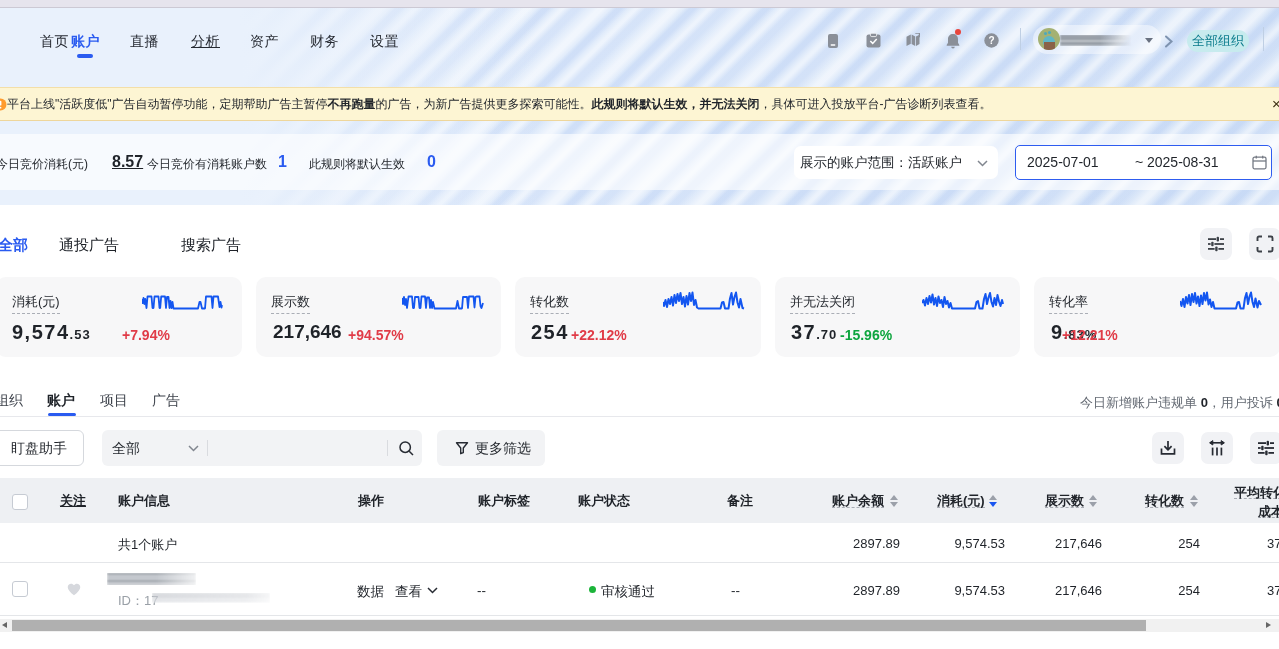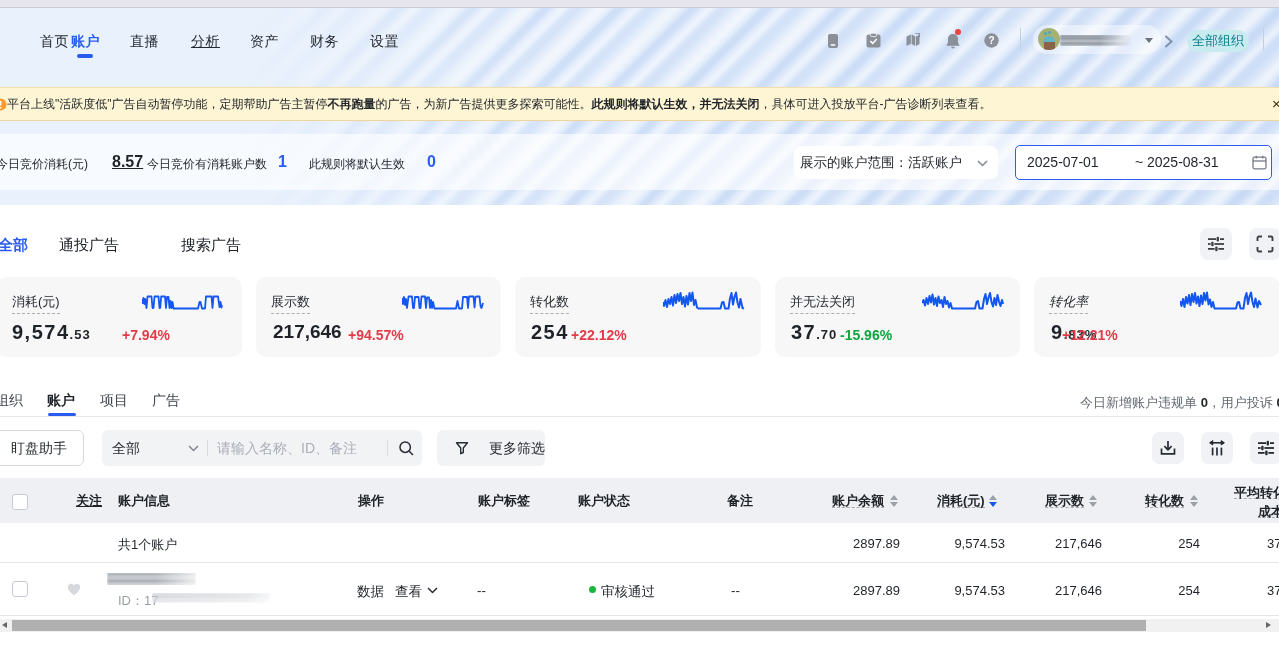--- a/index.html
+++ b/index.html
@@ -37,21 +37,21 @@
 .cdelta { position:absolute; top:327px; font-size:14px; font-weight:bold; white-space:nowrap; }
 .red { color:#e03b47; } .green { color:#0ea53f; }
 .spark { position:absolute; top:289px; }
 .tab2 { position:absolute; top:392px; font-size:14px; color:#3e434c; }
 .tab2.active { color:#1f2329; font-weight:bold; }
 #t2under { left:48px; top:413px; width:28px; height:3px; border-radius:2px; background:#2a5bf0; }
 #subline { left:0; top:416px; width:1279px; height:1px; background:#e7e8ec; }
 .btn { position:absolute; top:430px; height:36px; border-radius:6px; font-size:14px; }
 #watchbtn { left:-14px; width:98px; background:#fff; border:1px solid #d5d8dd; line-height:34px; }
 #filtergroup { left:102px; width:320px; background:#f2f3f5; line-height:36px; }
-#morebtn { left:437px; width:108px; background:#f2f3f5; line-height:36px;text-align:right; }
+#morebtn { left:437px; width:108px; background:#f2f3f5; line-height:36px; }
 .iconbtn { position:absolute; top:432px; width:32px; height:32px; background:#f1f2f5; border-radius:7px; }
 #thead { left:0; top:478px; width:1279px; height:45px; background:#eef0f3; }
 .th { position:absolute; top:478px; height:45px; line-height:45px; font-size:13px; font-weight:bold; color:#1f2329; white-space:nowrap; }
 .checkbox { position:absolute; width:16px; height:16px; background:#fff; border:1px solid #c6cbd3; border-radius:3px; }
 .td { position:absolute; font-size:13.5px; color:#1f2329; white-space:nowrap; }
 .num { text-align:right; }
 #row1 { left:0; top:523px; width:1279px; height:40px; background:#fff; border-bottom:1px solid #e4e6e9; }
 #row2 { left:0; top:563px; width:1279px; height:53px; background:#fff; border-bottom:1px solid #e4e6e9; }
 .sorter { position:absolute; width:9px; height:12px; }
 .sorter .up { position:absolute; left:0; top:0; width:0; height:0; border-left:4.5px solid transparent; border-right:4.5px solid transparent; border-bottom:5px solid #9ba0a9; }
@@ -174,21 +174,21 @@
 
 <div class="card" style="left:-4px;width:246px;"></div>
 <div class="card" style="left:256px;width:245px;"></div>
 <div class="card" style="left:515px;width:246px;"></div>
 <div class="card" style="left:775px;width:245px;"></div>
 <div class="card" style="left:1034px;width:246px;"></div>
 <span class="clabel" style="left:12px;">消耗(元)</span>
 <span class="clabel" style="left:271px;">展示数</span>
 <span class="clabel" style="left:530px;">转化数</span>
 <span class="clabel" style="left:790px;">并无法关闭</span>
-<span class="clabel" style="left:1049px;font-style:italic;">转化率</span>
+<span class="clabel" style="left:1049px;">转化率</span>
 <span class="cval" style="left:12px;"><span class="cint">9,574</span><span class="cdec">.53</span></span>
 <span class="cval" style="left:273px;"><span class="cint" style="font-size:19px;letter-spacing:0;">217,646</span></span>
 <span class="cval" style="left:531px;"><span class="cint">254</span></span>
 <span class="cval" style="left:791px;"><span class="cint">37</span><span class="cdec">.70</span></span>
 <span class="cval" style="left:1051px;"><span class="cint">9</span><span class="cdec">.83%</span></span>
 <span class="cdelta red" style="left:122px;">+7.94%</span>
 <span class="cdelta red" style="left:348px;">+94.57%</span>
 <span class="cdelta red" style="left:571px;">+22.12%</span>
 <span class="cdelta green" style="left:840px;">-15.96%</span>
 <span class="cdelta red" style="left:1062px;">+12.21%</span>
@@ -216,21 +216,20 @@
 <div class="abs" id="subline"></div>
 <span class="abs" style="top:394px;left:1080px;font-size:13px;color:#646a73;white-space:nowrap;">今日新增账户违规单 <b style="color:#1f2329;">0</b>，用户投诉 <b style="color:#1f2329;">0</b></span>
 
 <div class="btn" id="watchbtn"><span style="margin-left:24px;">盯盘助手</span></div>
 <div class="btn" id="filtergroup">
   <span style="margin-left:10px;">全部</span>
   <svg style="position:absolute;left:86px;top:15px;" width="11" height="7" viewBox="0 0 11 7" fill="none" stroke="#81868f" stroke-width="1.5">
       <polyline points="1,1 5.5,5.5 10,1"></polyline>
     </svg>
   <span style="position:absolute;left:105px;top:10px;width:1px;height:16px;background:#d9dbdf;"></span>
-  <span style="position:absolute;left:115px;top:0;color:#a9aeb8;">请输入名称、ID、备注</span>
   <span style="position:absolute;left:285px;top:10px;width:1px;height:16px;background:#d9dbdf;"></span>
   <svg style="position:absolute;left:296px;top:10px;" width="17" height="17" viewBox="0 0 17 17" fill="none" stroke="#272b33" stroke-width="1.5">
       <circle cx="7.2" cy="7.2" r="5.2"></circle>
       <line x1="11.2" y1="11.2" x2="15" y2="15"></line>
     </svg>
 </div>
 <div class="btn" id="morebtn">
   <svg style="position:absolute;left:18px;top:11px;" width="14" height="14" viewBox="0 0 14 14" fill="none" stroke="#272b33" stroke-width="1.4" stroke-linejoin="round">
       <path d="M1.5 1.8 h11 l-4.2 5.2 v4.6 l-2.6 1.1 v-5.7 z"></path>
     </svg>
@@ -258,21 +257,21 @@
     <rect x="1" y="8.1" width="2.6" height="1.8"></rect>
     <rect x="4.2" y="6.7" width="2.4" height="4.6" rx="1"></rect>
     <rect x="7.4" y="8.1" width="9.6" height="1.8"></rect>
     <rect x="1" y="13" width="6.6" height="1.8"></rect>
     <rect x="8.2" y="11.6" width="2.4" height="4.6" rx="1"></rect>
     <rect x="11.4" y="13" width="5.6" height="1.8"></rect>
   </svg>
 
 <div class="abs" id="thead"></div>
 <div class="checkbox" style="left:12px;top:494px;"></div>
-<span class="th" style="left:76px;text-decoration:underline;">关注</span>
+<span class="th" style="left:60px;text-decoration:underline;">关注</span>
 <span class="th" style="left:118px;">账户信息</span>
 <span class="th" style="left:358px;">操作</span>
 <span class="th" style="left:478px;">账户标签</span>
 <span class="th" style="left:578px;">账户状态</span>
 <span class="th" style="left:727px;">备注</span>
 <span class="th" style="left:832px;top:493px;height:15px;line-height:15px;border-bottom:1px dashed #a8acb4;">账户余额</span>
 <span class="th" style="left:937px;top:493px;height:15px;line-height:15px;border-bottom:1px dashed #a8acb4;">消耗(元)</span>
 <span class="th" style="left:1045px;top:493px;height:15px;line-height:15px;border-bottom:1px dashed #a8acb4;">展示数</span>
 <span class="th" style="left:1145px;top:493px;height:15px;line-height:15px;border-bottom:1px dashed #a8acb4;">转化数</span>
 <span class="th" style="left:1234px;top:486px;height:13px;line-height:13px;border-bottom:1px dashed #a8acb4;">平均转化</span>

